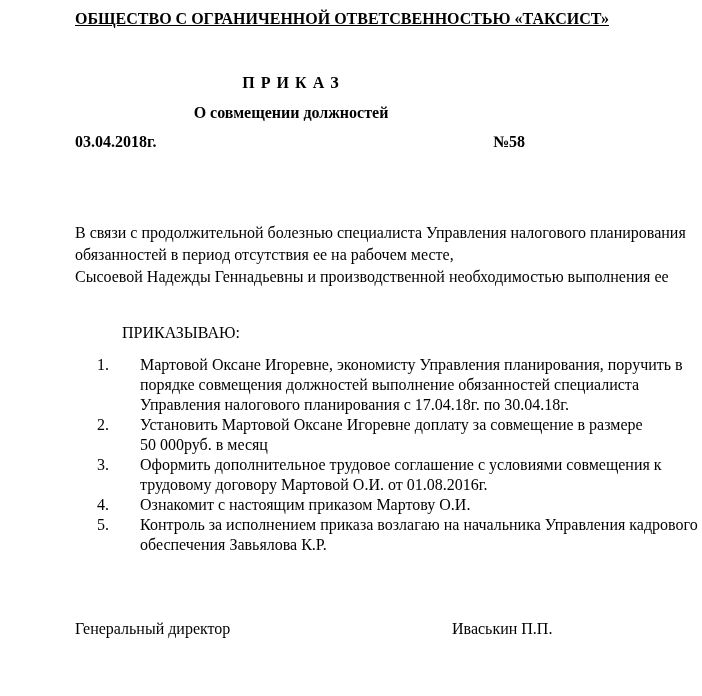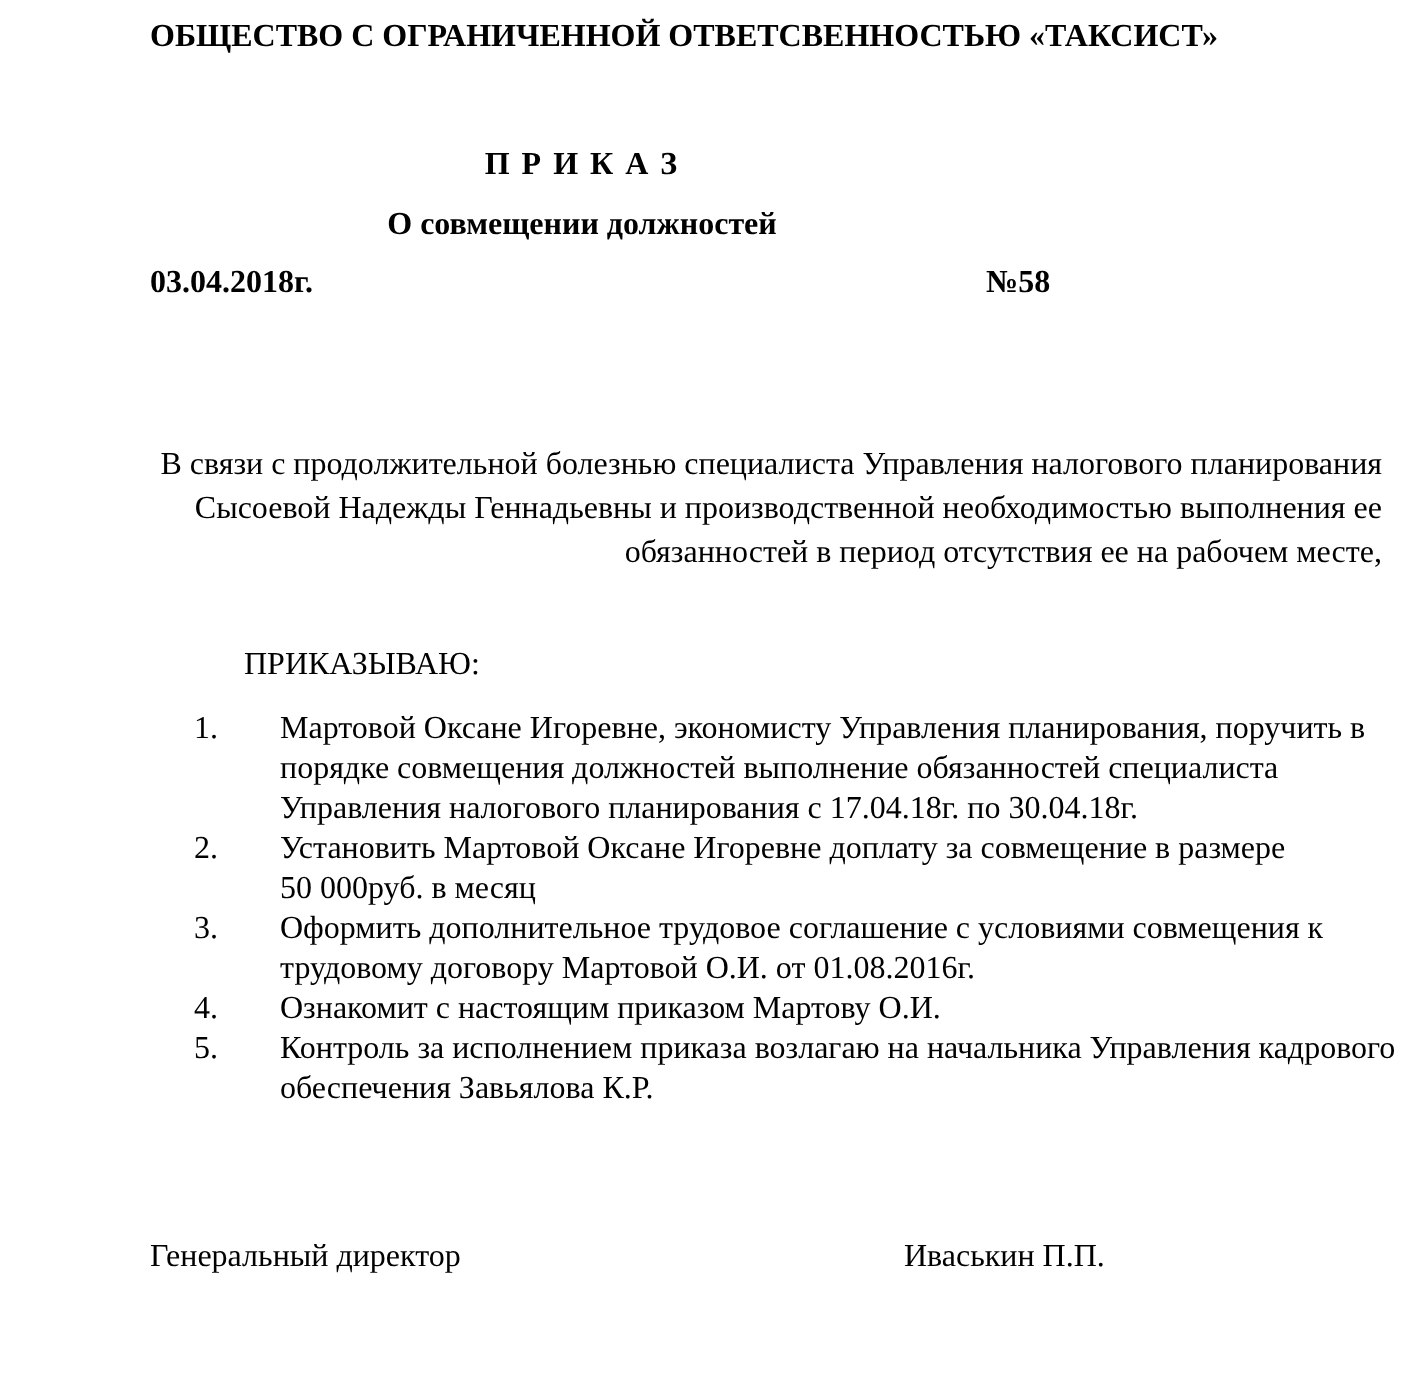--- a/index.html
+++ b/index.html
@@ -16,20 +16,21 @@
     font-family: "Liberation Serif", "DejaVu Serif", serif;
     font-size: 16px;
     overflow: hidden;
   }
   .company-title {
     position: absolute;
     top: 10px;
     left: 75px;
     font-weight: bold;
     white-space: nowrap;
+    text-decoration: underline;
   }
   .center-col {
     position: absolute;
     left: 75px;
     width: 432px;
     text-align: center;
     font-weight: bold;
     white-space: nowrap;
   }
   .order-heading { top: 74px; letter-spacing: 1px; text-align: center; }
@@ -48,21 +49,21 @@
     font-weight: bold;
     white-space: nowrap;
   }
   .preamble {
     position: absolute;
     top: 222px;
     left: 75px;
     width: 616px;
     line-height: 22px;
   }
-  .preamble .line { white-space: nowrap; text-align: right; }
+  .preamble .line { white-space: nowrap; }
   .resolution {
     position: absolute;
     top: 324px;
     left: 122px;
     white-space: nowrap;
   }
   .order-list {
     position: absolute;
     top: 355px;
     left: 97px;
@@ -101,22 +102,22 @@
   <div class="center-col order-heading">П Р И К А З</div>
 
   <div class="center-col order-subject">О совмещении должностей</div>
 
   <span class="doc-date">03.04.2018г.</span>
 
   <span class="doc-number">№58</span>
 
   <div class="preamble">
     <div class="line">В связи с продолжительной болезнью специалиста Управления налогового планирования</div>
+    <div class="line">обязанностей в период отсутствия ее на рабочем месте,</div>
     <div class="line">Сысоевой Надежды Геннадьевны и производственной необходимостью выполнения ее</div>
-    <div class="line">обязанностей в период отсутствия ее на рабочем месте,</div>
   </div>
 
   <div class="resolution">ПРИКАЗЫВАЮ:</div>
 
   <div class="order-list">
 
     <div class="order-item">
       <span class="item-num">1.</span>
       <span class="item-lines">
         <div class="line">Мартовой Оксане Игоревне, экономисту Управления планирования, поручить в</div>

